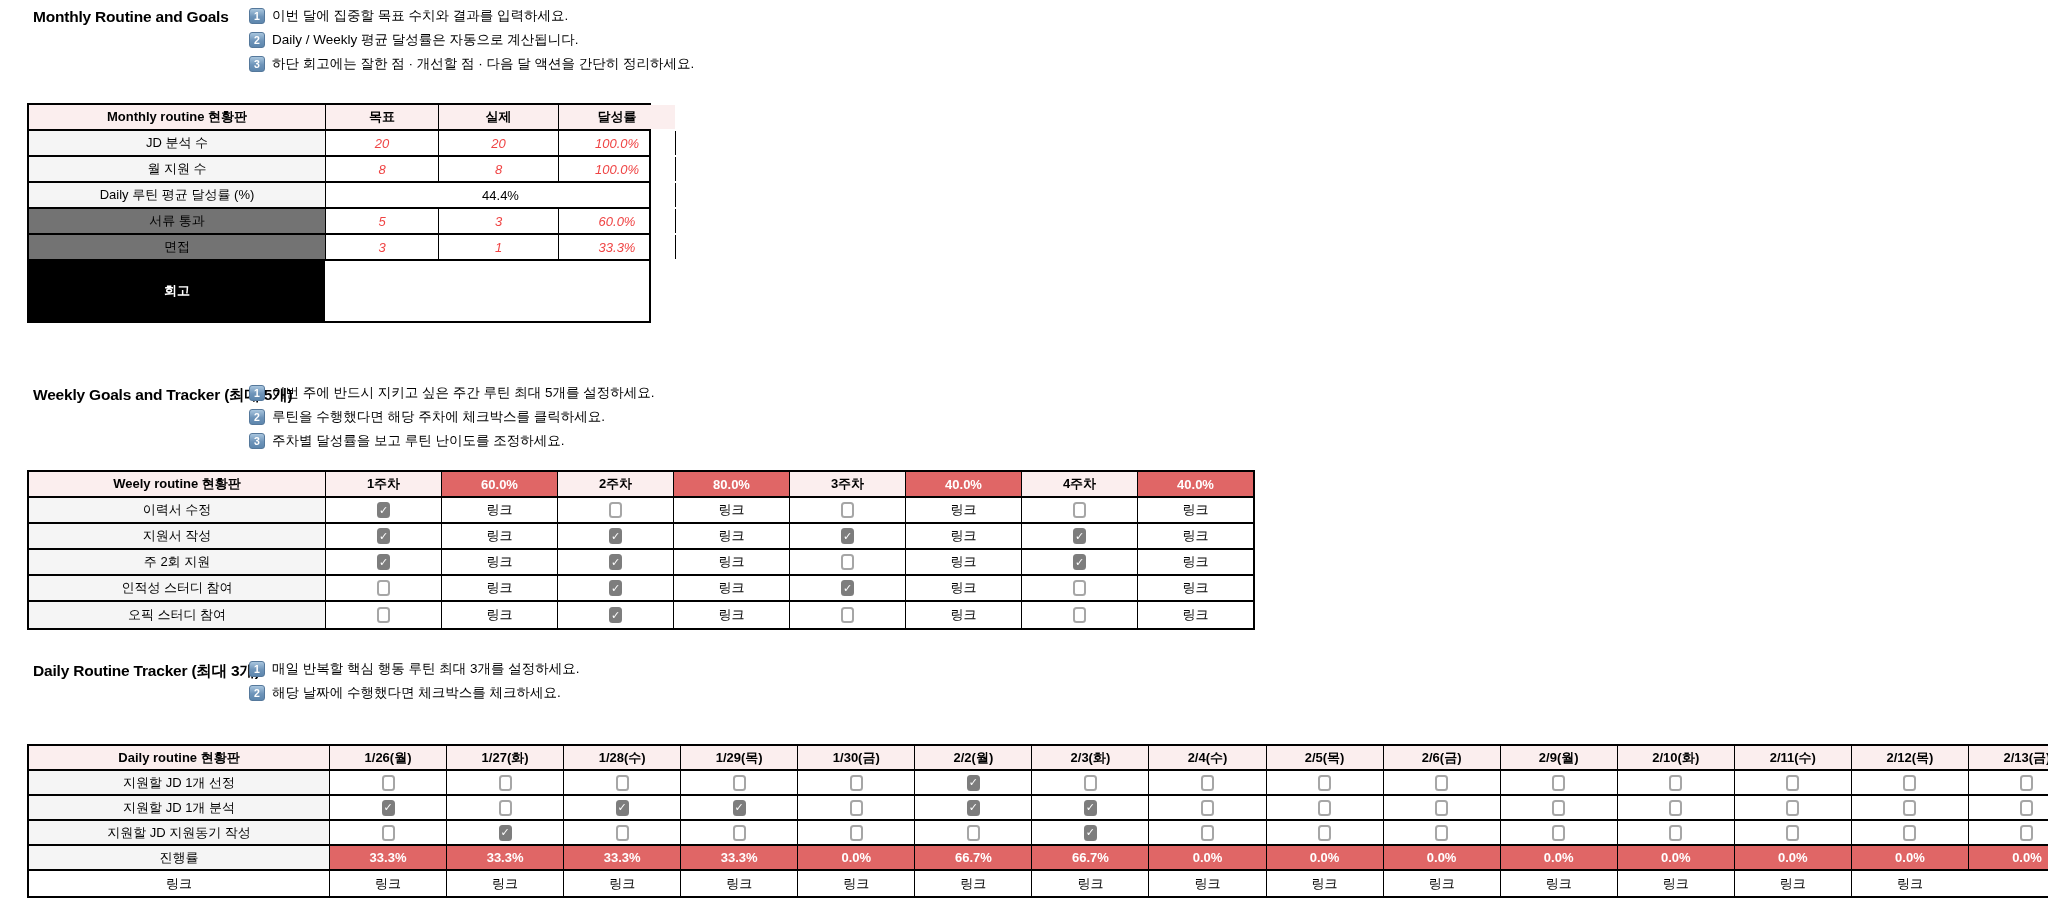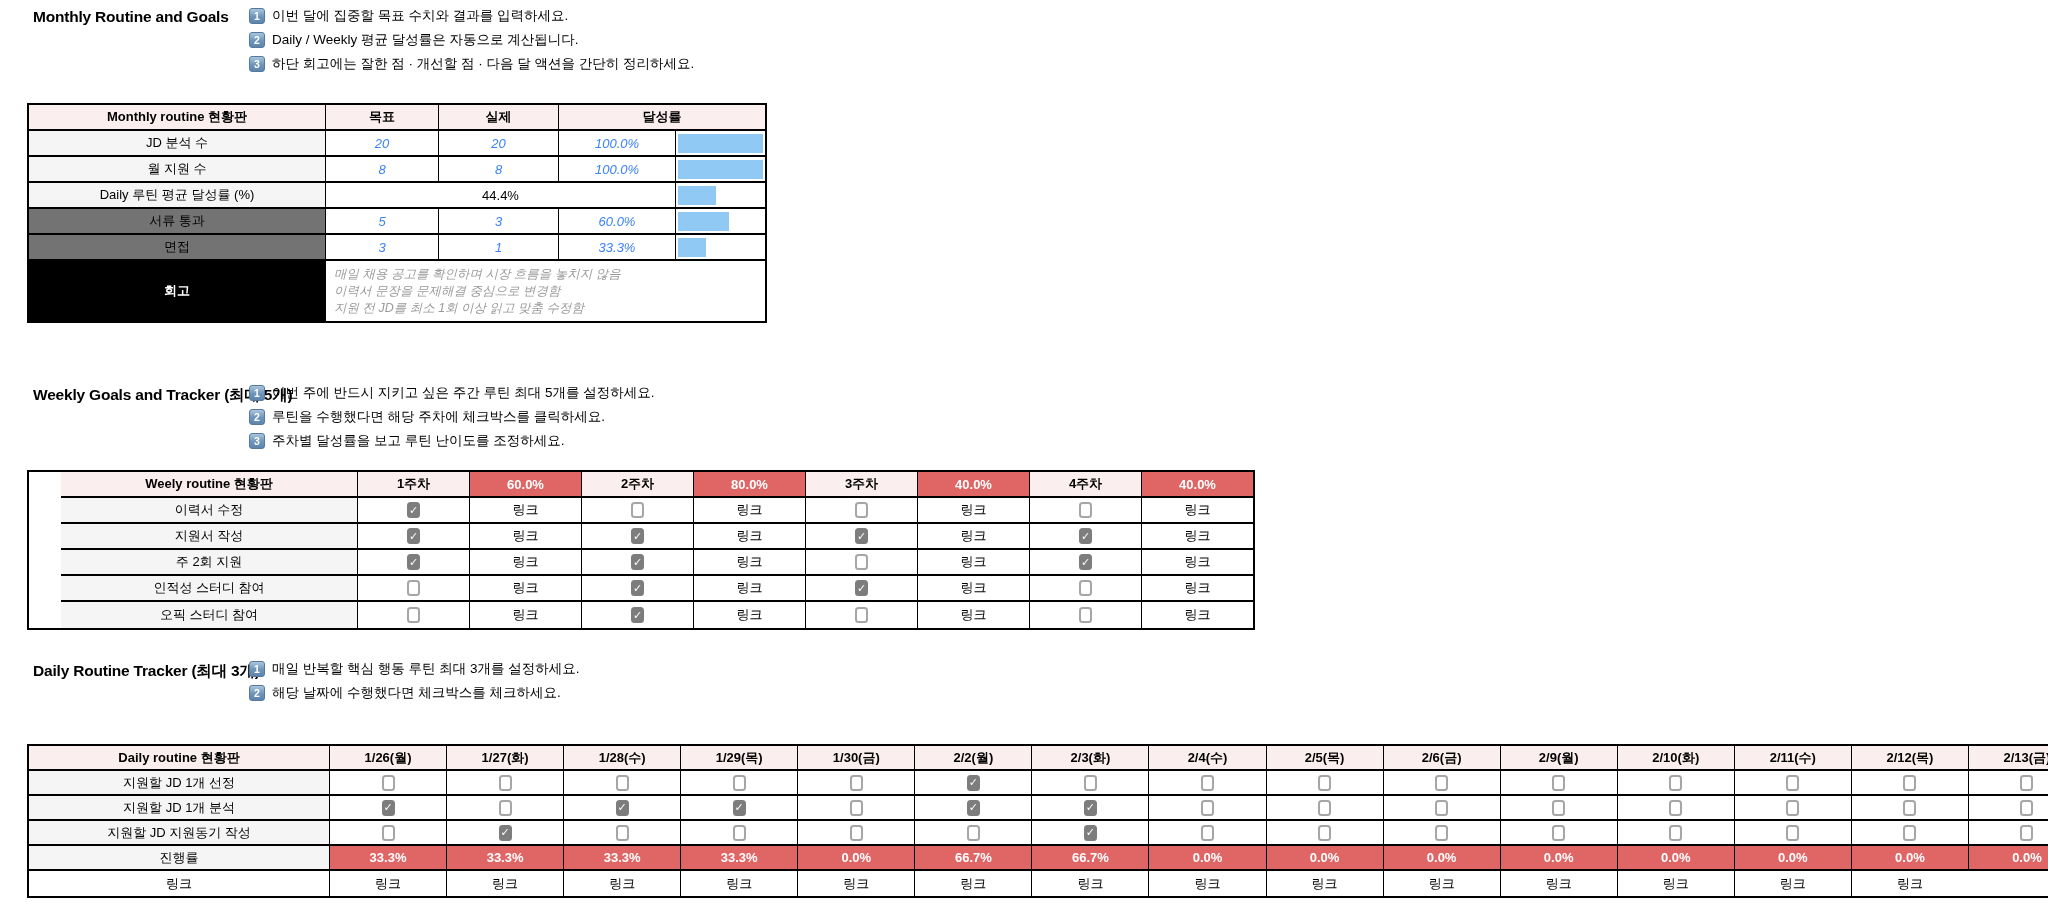--- a/index.html
+++ b/index.html
@@ -21,34 +21,34 @@
   .row { display:grid; border-bottom:2px solid #000; }
   .row:last-child { border-bottom:none; }
   .cell { display:flex; align-items:center; justify-content:center;
     font-size:13px; border-left:1px solid #000; overflow:hidden; white-space:nowrap; }
   .cell:first-child { border-left:none; }
   .bold { font-weight:700; }
   .pink { background:#fbeeee; }
   .light { background:#f5f5f5; }
   .dark { background:#737373; }
   .red { background:#e06666; color:#fff; font-weight:700; }
-  .italic { font-style:italic; color:#3b82f6; }
-
-  
-  #monthly-table { width:740px; }
+  .italic { font-style:italic; color:#ef4444; }
+
+  
+  #monthly-table { width:624px; }
   .m-row { grid-template-columns:296px 113px 120px 117px 1fr; height:26px; }
   .m-row.retro-row { height:60px; }
   .retro-label { background:#000; color:#fff; font-weight:700; }
   .retro-content { flex-direction:column; align-items:flex-start; justify-content:center;
     padding:2px 8px; font-style:italic; color:#9a9a9a; font-size:12.5px; line-height:17px; }
   .bar-cell { justify-content:flex-start; padding:2px 2px; }
   .bar { height:19px; background:#90c9f4; }
 
   
-  #weekly-table { width:1228px;padding-left:32px; }
+  #weekly-table { width:1228px; }
   .w-row { grid-template-columns:296px repeat(8,1fr); height:26px; }
 
   
   #daily-table { width:2060px; }
   .d-row { grid-template-columns:300px repeat(15,1fr); height:25px; }
 
   
   .cb { width:13px; height:16px; border:2px solid #a6a6a6; border-radius:3.5px;
     background:#fff; display:inline-flex; align-items:center; justify-content:center; cursor:pointer; }
   .cb.on { background:#7d7d7d; border-color:#7d7d7d; color:#fff; font-size:11px; font-weight:700; }
@@ -120,25 +120,20 @@
       <div class="cell dark">면접</div>
       <div class="cell italic">3</div>
       <div class="cell italic">1</div>
       <div class="cell italic">33.3%</div>
       <div class="cell bar-cell">
         <div class="bar" style="width: 33.3%;"></div>
       </div>
     </div>
     <div class="row m-row retro-row">
       <div class="cell retro-label">회고</div>
-      <div class="cell retro-content" style="grid-column: span 4;">
-        <div>매일 채용 공고를 확인하며 시장 흐름을 놓치지 않음</div>
-        <div>이력서 문장을 문제해결 중심으로 변경함</div>
-        <div>지원 전 JD를 최소 1회 이상 읽고 맞춤 수정함</div>
-      </div>
     </div>
   </div>
 
 <div class="abs" style="left:33px; top:385px;">
   <div class="sec-title">Weekly Goals and Tracker (최대 5개)</div>
 </div>
 <div class="abs instructions" style="left:249px; top:384px;" id="instr-weekly">
     <div class="instr-line">
       <span class="badge">1</span>
       <span>이번 주에 반드시 지키고 싶은 주간 루틴 최대 5개를 설정하세요.</span>

